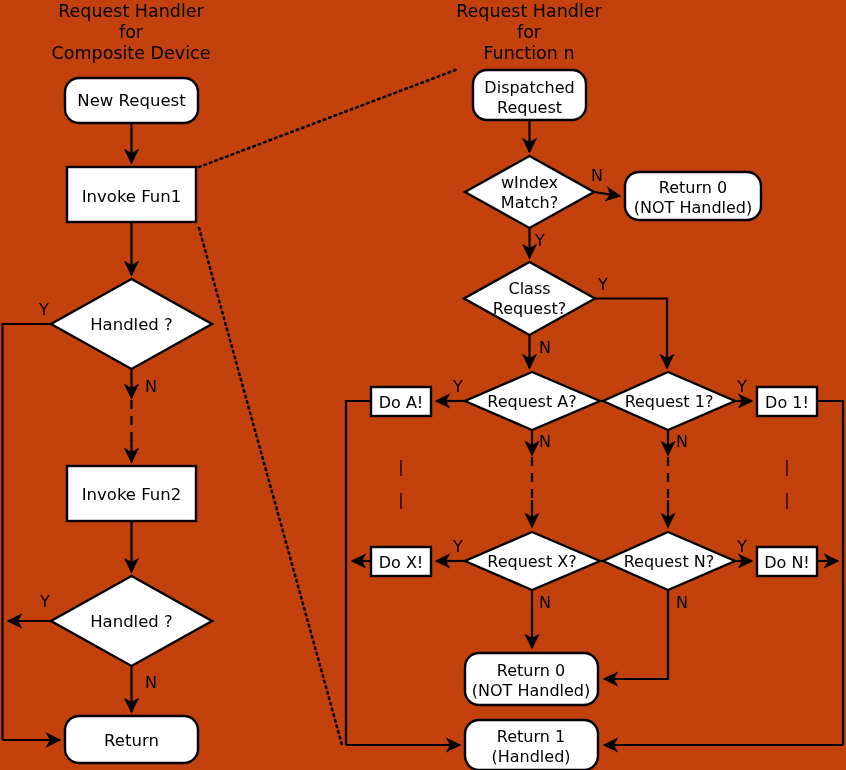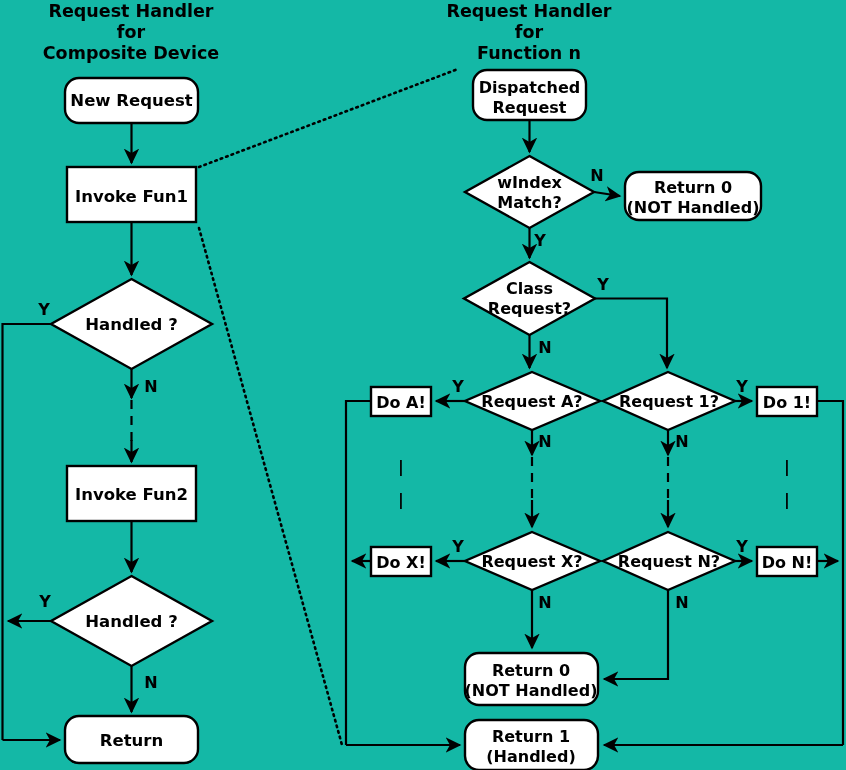--- a/index.html
+++ b/index.html
@@ -4,24 +4,23 @@
 <style>
   html, body {
     margin: 0;
     padding: 0;
     background: #ffffff;
   }
   #canvas-wrap {
     position: relative;
     width: 846px;
     height: 770px;
-    background: #14b8a6;
+    background: #c2410c;
     overflow: hidden;
     font-family: "DejaVu Sans", sans-serif;
-    font-weight: bold;
   }
   svg#flow {
     position: absolute;
     left: 0;
     top: 0;
     width: 846px;
     height: 770px;
     display: block;
   }
   .shape-stroke {

